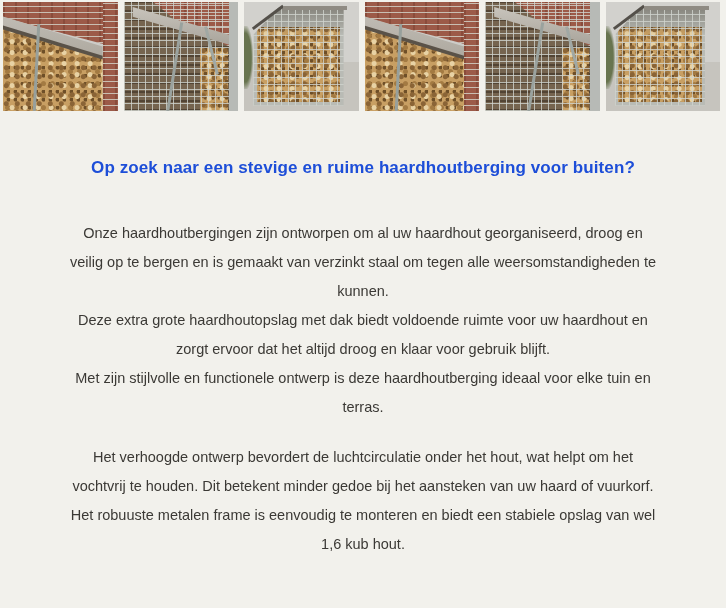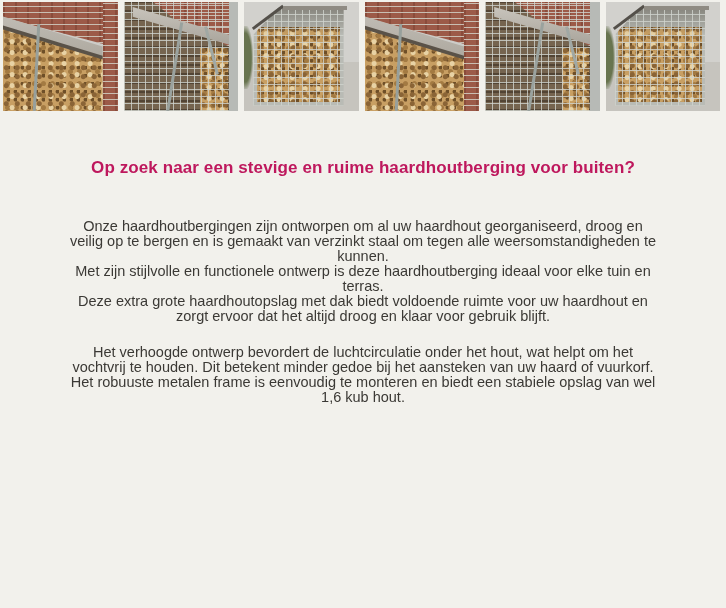--- a/index.html
+++ b/index.html
@@ -99,28 +99,28 @@
   .c-cage .c-mesh-in { position: absolute; inset: 0; }
   .c-roofedge { left: 4%; top: 13%; width: 33%; height: 3px; background: #54504a; transform: rotate(-37deg); }
   .c-topbar { left: 34%; top: 4%; right: 10%; height: 4px; background: #8f8b83; }
 
   
   .content { text-align: center; }
   .heading {
     margin-top: 47px;
     font-size: 17px;
     font-weight: bold;
-    color: #be185d;
+    color: #1d4ed8;
     letter-spacing: .1px;
   }
   .paras {
     width: 586px;
     margin: 41px auto 0 auto;
     font-size: 14.5px;
-    line-height: 15px;
+    line-height: 29px;
   }
   .paras p { margin: 0; }
   .para-gap { height: 21px; }
 </style>
 </head>
 <body>
 
 <div class="gallery">
 
   <div class="thumb">
@@ -187,18 +187,18 @@
     <div class="c-topbar"></div>
   </div>
 
 </div>
 
 <div class="content">
   <h2 class="heading">Op zoek naar een stevige en ruime haardhoutberging voor buiten?</h2>
 
   <div class="paras">
     <p>Onze haardhoutbergingen zijn ontworpen om al uw haardhout georganiseerd, droog en veilig op te bergen en is gemaakt van verzinkt staal om tegen alle weersomstandigheden te kunnen.</p>
+    <p>Deze extra grote haardhoutopslag met dak biedt voldoende ruimte voor uw haardhout en zorgt ervoor dat het altijd droog en klaar voor gebruik blijft.</p>
     <p>Met zijn stijlvolle en functionele ontwerp is deze haardhoutberging ideaal voor elke tuin en terras.</p>
-    <p>Deze extra grote haardhoutopslag met dak biedt voldoende ruimte voor uw haardhout en zorgt ervoor dat het altijd droog en klaar voor gebruik blijft.</p>
     <div class="para-gap"></div>
     <p>Het verhoogde ontwerp bevordert de luchtcirculatie onder het hout, wat helpt om het vochtvrij te houden. Dit betekent minder gedoe bij het aansteken van uw haard of vuurkorf. Het robuuste metalen frame is eenvoudig te monteren en biedt een stabiele opslag van wel 1,6 kub hout.</p>
   </div>
 </div>
 
 </body></html>

